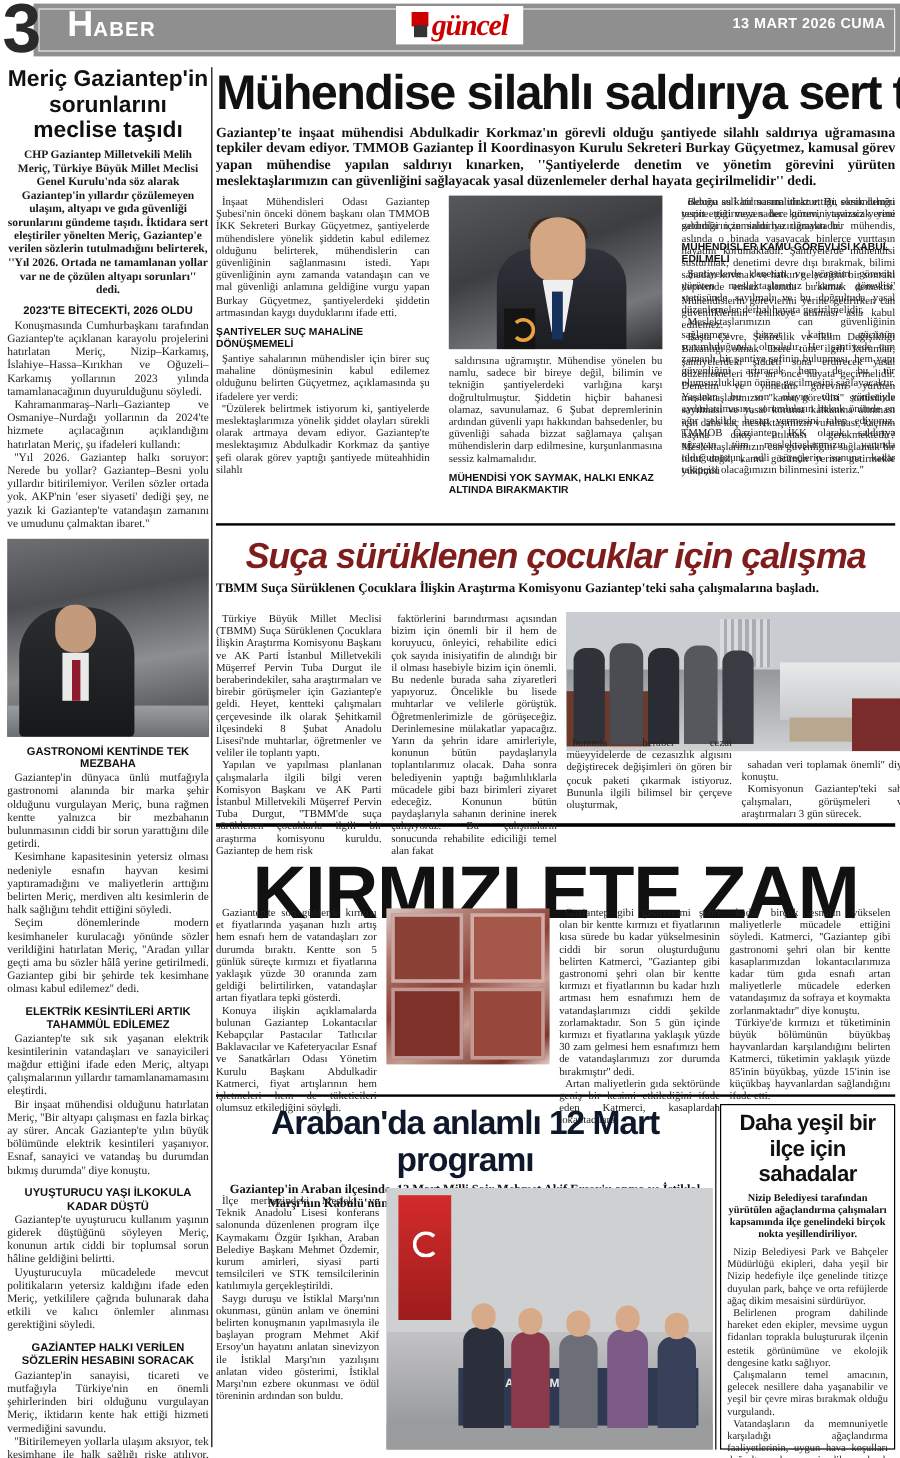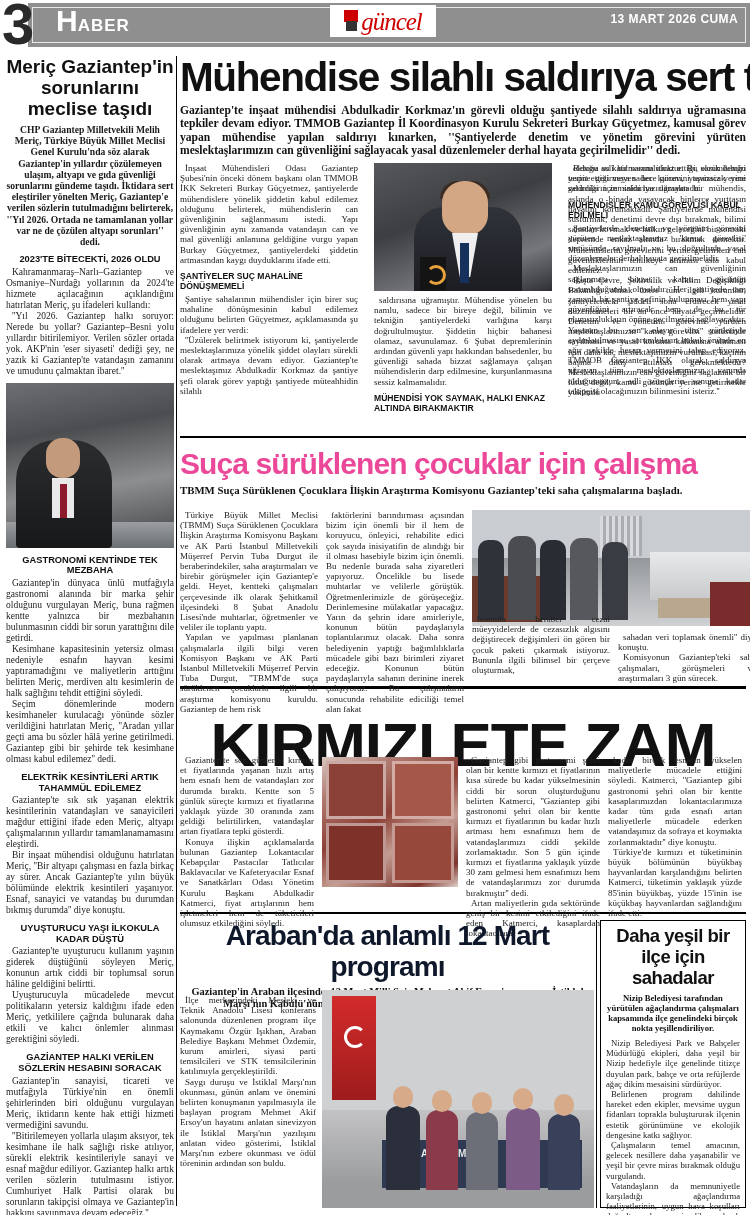--- a/index.html
+++ b/index.html
@@ -28,21 +28,21 @@
   .mh-haber .big { font-size:30px; line-height:30px; }
   .mh-haber .small { font-size:17px; line-height:30px; letter-spacing:1px; }
   .logo-box {
     position:absolute; left:330px; top:5px; width:106px; height:32px;
     background:#fff; display:flex; align-items:center; justify-content:center;
   }
   .logo-mark { width:16px; height:22px; position:relative; margin-right:1px; }
   .logo-mark .m1 { position:absolute; left:0; top:0; width:14px; height:12px; background:#cc0000; }
   .logo-mark .m2 { position:absolute; left:2px; top:11px; width:11px; height:10px; background:#333; }
   .logo-text {
-    font-family:"Liberation Serif", serif; font-weight:normal; font-style:italic;
+    font-family:"Liberation Serif", serif; font-weight:bold; font-style:italic;
     font-size:25px; line-height:25px; color:#cc0000; letter-spacing:-1px;
   }
   .mh-date {
     position:absolute; right:12px; top:12px;
     font-family:"Liberation Sans", sans-serif; font-weight:bold;
     font-size:12px; color:#ffffff; letter-spacing:.4px;
   }
 
   
   .vrule { position:absolute; width:1px; background:#000; }
@@ -146,21 +146,21 @@
   }
   .photo1 .mic:after {
     content:""; position:absolute; left:6px; top:8px; width:14px; height:14px;
     border:3px solid #e8a33d; border-radius:50%; border-left-color:transparent;
   }
 
   
   .main2 { position:absolute; left:180px; top:447px; width:566px; }
   .hl2 {
     font-family:"Liberation Sans", sans-serif; font-weight:bold;
-    font-size:30px; line-height:33px; letter-spacing:-0.9px; color:#ec4899; 
+    font-size:30px; line-height:33px; letter-spacing:-0.9px; color:#7f1d1d; text-align:center;font-style:italic;
   }
   .spot2 {
     font-size:10.8px; line-height:12.5px; font-weight:bold; text-align:left;
     margin-top:4px; color:#111;
   }
   .s2cols { position:absolute; left:180px; top:510px; width:566px; height:172px; }
   .s2c { position:absolute; top:0; width:138px; }
   .s2a { left:0; } .s2b { left:146px; } .s2c3 { left:292px; top:104px; width:138px; } .s2d { left:438px; top:122px; width:138px; }
   .photo2 {
     position:absolute; left:292px; top:0; width:284px; height:116px;
@@ -273,20 +273,21 @@
   <div class="hrule-thick" style="left:180px; top:686px; width:566px; height:3px;"></div>
   <div class="hrule-thick" style="left:180px; top:912px; width:566px; height:2px;"></div>
   <div class="vrule" style="left:596px; top:920px; height:288px;"></div>
 
   <div class="leftcol">
     <div class="lc-head">Meriç Gaziantep'in sorunlarını meclise taşıdı</div>
     <div class="lc-lead">CHP Gaziantep Milletvekili Melih Meriç, Türkiye Büyük Millet Meclisi Genel Kurulu'nda söz alarak Gaziantep'in yıllardır çözülemeyen ulaşım, altyapı ve gıda güvenliği sorunlarını gündeme taşıdı. İktidara sert eleştiriler yönelten Meriç, Gaziantep'e verilen sözlerin tutulmadığını belirterek, ''Yıl 2026. Ortada ne tamamlanan yollar var ne de çözülen altyapı sorunları'' dedi.</div>
 
     <div class="sub-head">2023'TE BİTECEKTİ, 2026 OLDU</div>
     <div class="body-text">
+      <p>Konuşmasında Cumhurbaşkanı tarafından Gaziantep'te açıklanan karayolu projelerini hatırlatan Meriç, Nizip–Karkamış, İslahiye–Hassa–Kırıkhan ve Oğuzeli–Karkamış yollarının 2023 yılında tamamlanacağının duyurulduğunu söyledi.</p>
       <p>Kahramanmaraş–Narlı–Gaziantep ve Osmaniye–Nurdağı yollarının da 2024'te hizmete açılacağının açıklandığını hatırlatan Meriç, şu ifadeleri kullandı:</p>
       <p>''Yıl 2026. Gaziantep halkı soruyor: Nerede bu yollar? Gaziantep–Besni yolu yıllardır bitirilemiyor. Verilen sözler ortada yok. AKP'nin 'eser siyaseti' dediği şey, ne yazık ki Gaziantep'te vatandaşın zamanını ve umudunu çalmaktan ibaret.''</p>
     </div>
 
     <div class="lc-photo">
       <div class="desk"></div>
       <div class="pod"></div>
       <div class="shirt"></div>
       <div class="tie"></div>
       <div class="head"></div>

